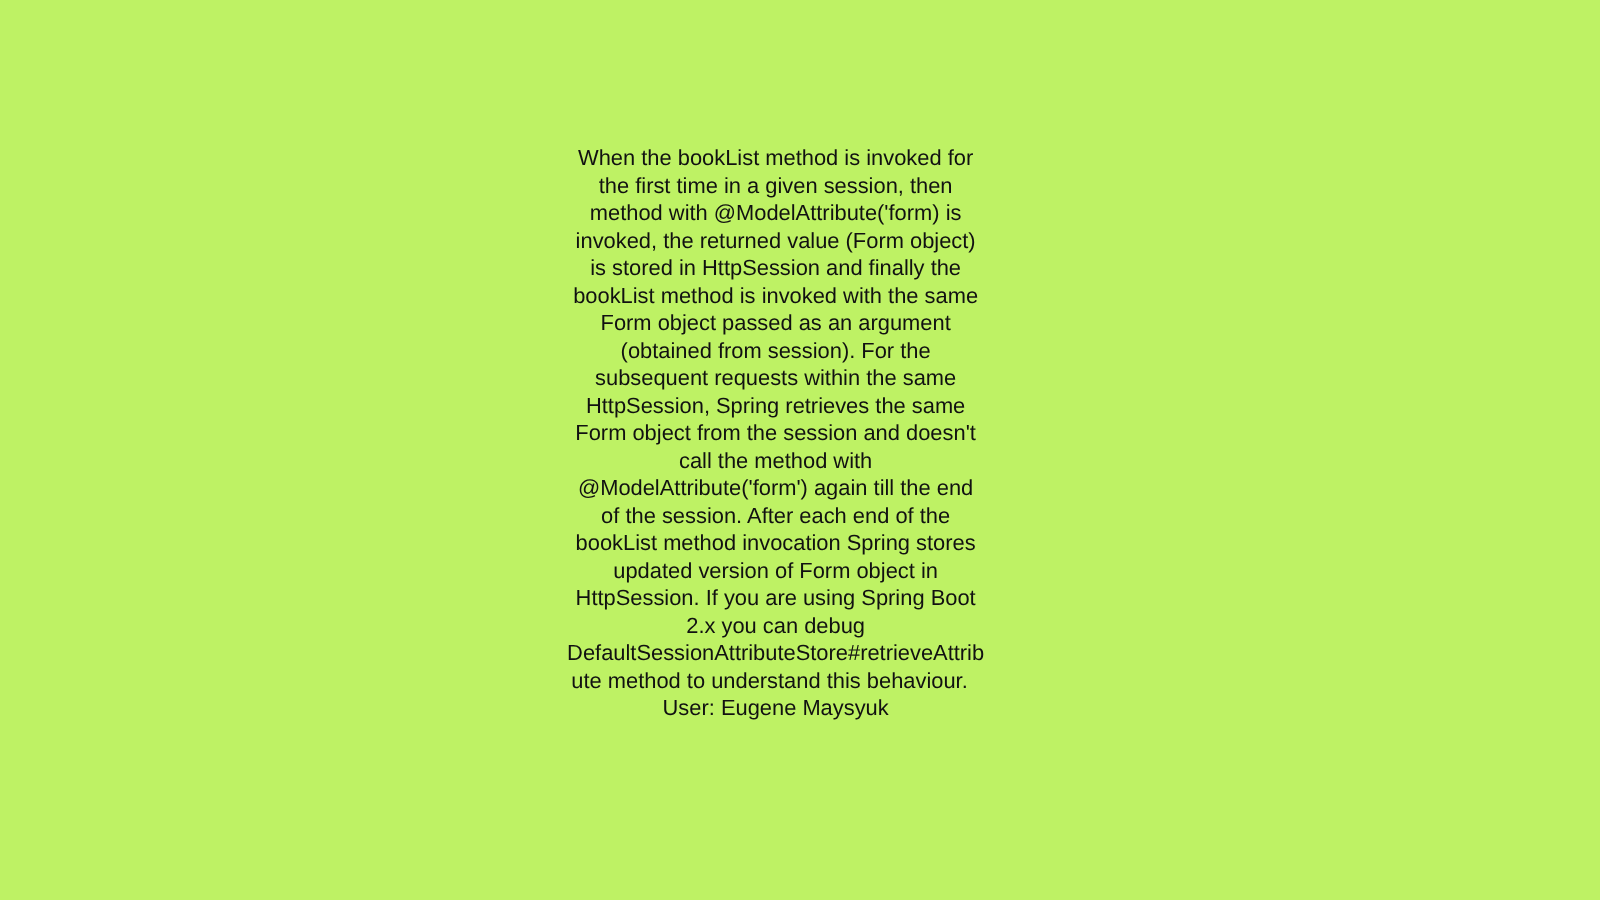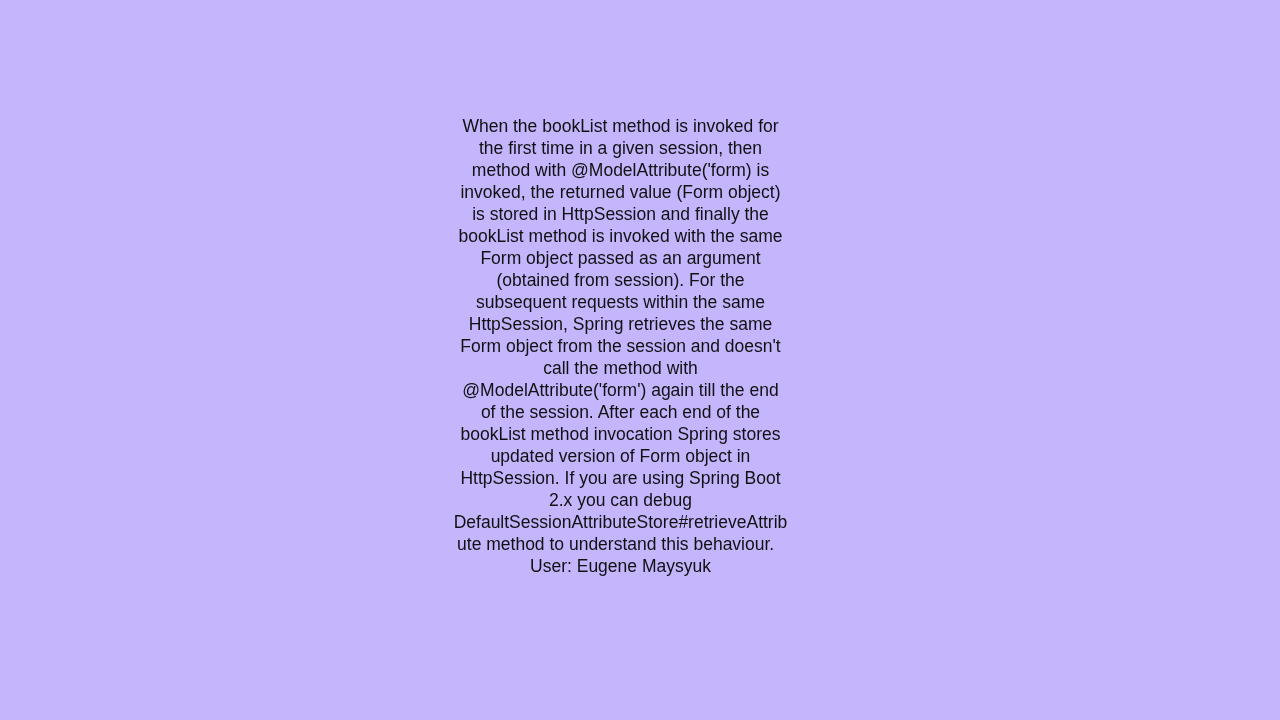--- a/index.html
+++ b/index.html
@@ -8,21 +8,21 @@
     width: 1280px;
     height: 720px;
     background: #ffffff;
     font-family: "Liberation Sans", sans-serif;
   }
   .page {
     position: relative;
     width: 1280px;
     height: 720px;
     overflow: hidden;
-    background: #c4b5fd;
+    background: #bef264;
   }
   .answer-block {
     position: absolute;
     left: 453px;
     top: 115px;
     width: 335px;
     text-align: center;
     color: #111111;
     font-size: 17.5px;
     line-height: 22px;

